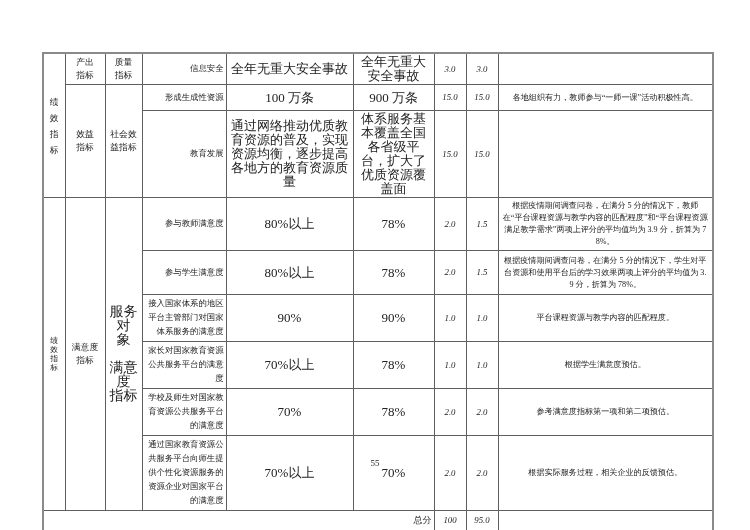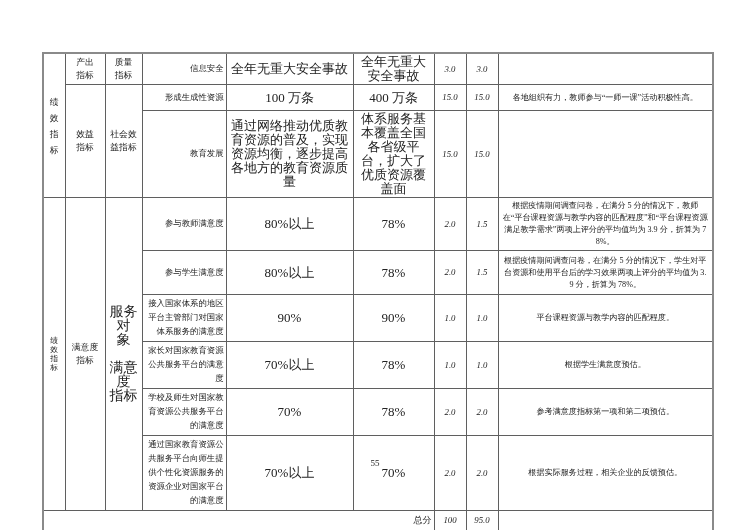--- a/index.html
+++ b/index.html
@@ -68,21 +68,21 @@
       <td class="cell-score">3.0</td>
       <td class="cell-remark"></td>
     </tr>
     <tr style="height:26px">
       <td class="cat-sub" rowspan="2">效益
 指标</td>
       <td class="cat-sub" rowspan="2">社会效
 益指标</td>
       <td class="cell-name">形成生成性资源</td>
       <td class="cell-target">100 万条</td>
-      <td class="cell-actual">400 万条</td>
+      <td class="cell-actual">900 万条</td>
       <td class="cell-score">15.0</td>
       <td class="cell-score">15.0</td>
       <td class="cell-remark">各地组织有力，教师参与“一师一课”活动积极性高。</td>
     </tr>
     <tr style="height:42px">
       <td class="cell-name">教育发展</td>
       <td class="cell-target">通过网络推动优质教育资源的普及，实现资源均衡，逐步提高各地方的教育资源质量</td>
       <td class="cell-actual">体系服务基本覆盖全国各省级平台，扩大了优质资源覆盖面</td>
       <td class="cell-score">15.0</td>
       <td class="cell-score">15.0</td>

